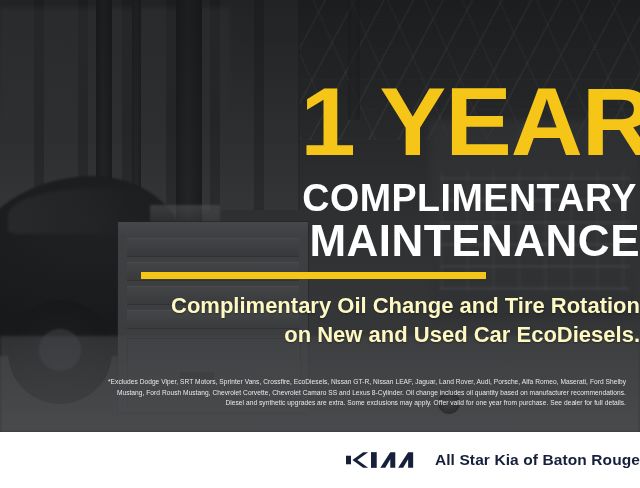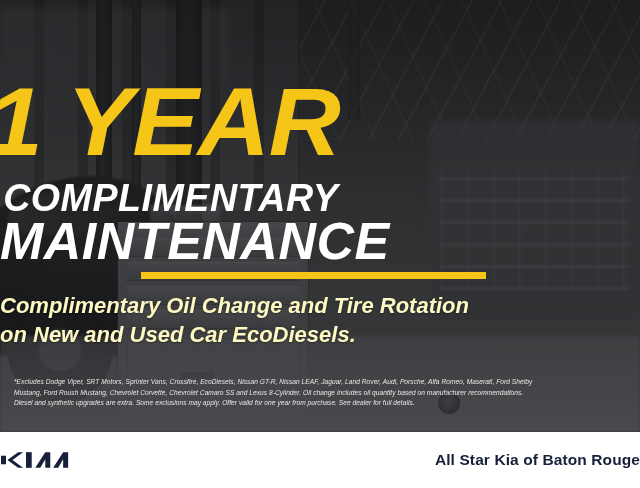--- a/index.html
+++ b/index.html
@@ -178,22 +178,21 @@
     inset: 0;
     background: linear-gradient(180deg, rgba(22,23,25,.76) 0%, rgba(26,27,29,.62) 45%, rgba(30,31,33,.58) 100%);
   }
 
   
   .content {
     position: absolute;
     left: 0; top: 0;
     width: 640px;
     height: 332px;
-    text-align: left;
-    font-style: italic;
+    text-align: right;
   }
   .headline-year {
     position: absolute;
     left: 0; top: 74px;
     width: 640px;
     font-size: 96px;
     line-height: 96px;
     font-weight: 700;
     letter-spacing: -1px;
     color: #F5C518;
@@ -209,21 +208,21 @@
     letter-spacing: .5px;
   }
   .headline-sub1 {
     top: 178px;
     font-size: 38px;
     line-height: 40px;
     transform: scaleX(.99);
   }
   .headline-sub2 {
     top: 218px;
-    font-size: 52px;
+    font-size: 44px;
     line-height: 46px;
     transform: scaleX(1.0);
   }
   .divider {
     position: absolute;
     left: 141px; top: 272px;
     width: 345px; height: 7px;
     background: #F5C518;
   }
   .offer-line {
@@ -252,21 +251,21 @@
 
   
   .footer {
     position: absolute;
     left: 0; top: 432px;
     width: 640px;
     height: 56px;
     background: #ffffff;
     display: flex;
     align-items: center;
-    justify-content: space-between;
+    justify-content: flex-end;
   }
   .kia-logo {
     display: block;
     width: 72px;
     height: 20px;
     margin-right: 18px;
   }
   .dealer-name {
     font-size: 15.5px;
     font-weight: 700;

